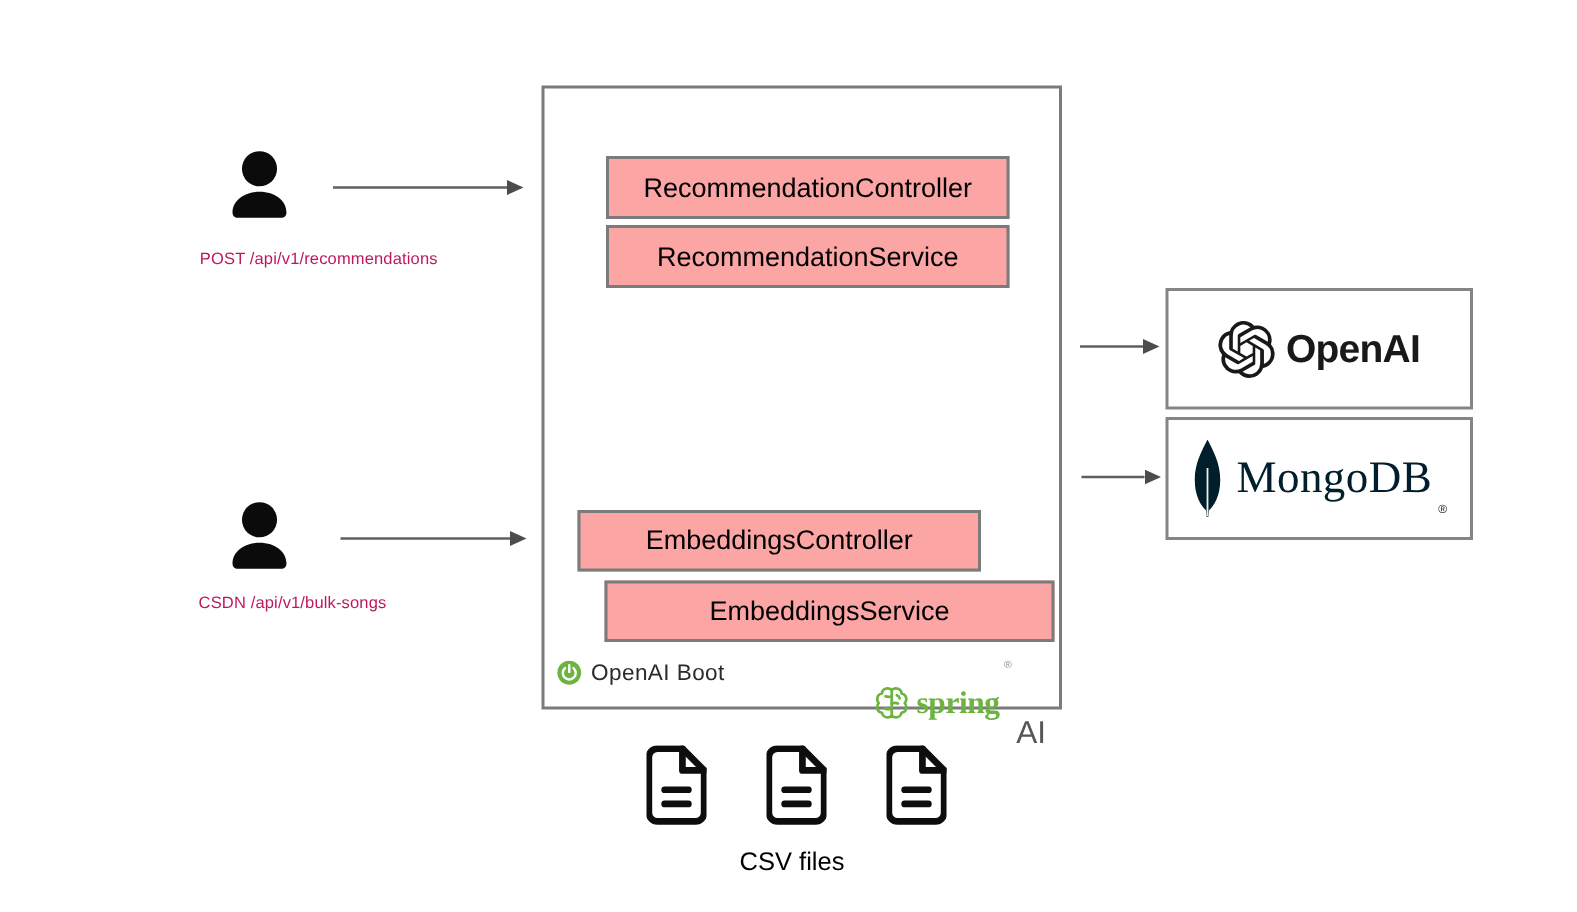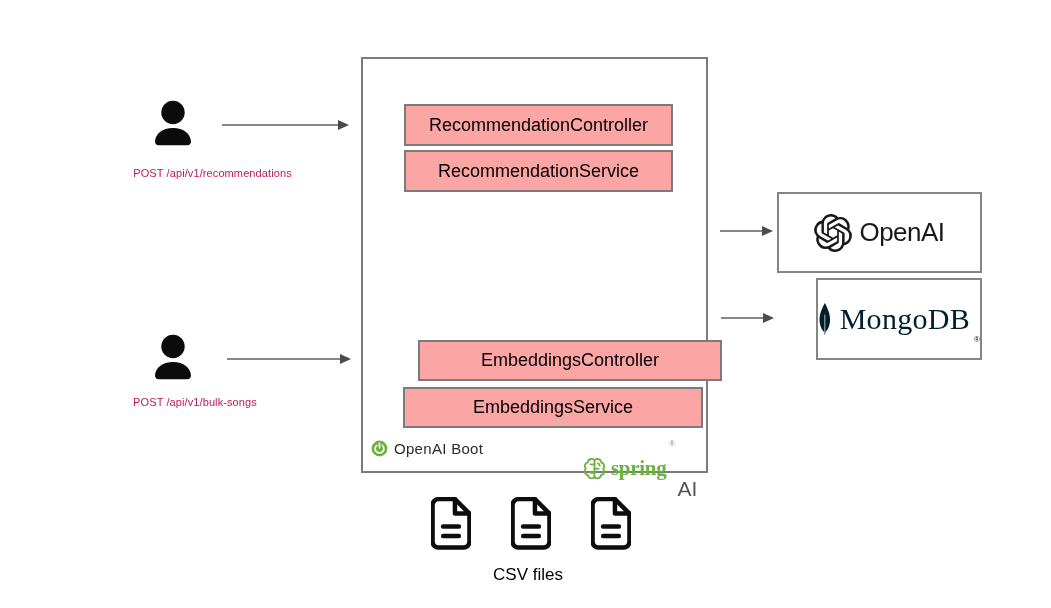--- a/index.html
+++ b/index.html
@@ -19,42 +19,42 @@
     position:absolute; left:361px; top:57px; width:347px; height:416px;
     border:2px solid #7b7b7b; background:#fff;
   }
   .component {
     position:absolute; border:2px solid #7b7b7b; background:#fca5a5;
     display:flex; align-items:center; justify-content:center;
     font-size:18px; color:#000; white-space:nowrap;
   }
   .comp-0 { left:404px; top:104px; width:269px; height:42px; }
   .comp-1 { left:404px; top:150px; width:269px; height:42px; }
-  .comp-2 { left:418px; top:340px; width:304px; height:41px; }
+  .comp-2 { left:385px; top:340px; width:269px; height:41px; }
   .comp-3 { left:403px; top:387px; width:300px; height:41px; }
 
   .spring-boot {
     position:absolute; left:371px; top:440px; display:flex; align-items:center; gap:6px;
   }
   .spring-boot-text { font-size:15px; color:#2b2b2b; font-weight:500; letter-spacing:.3px; }
 
   .spring-ai {
     position:absolute; left:581px; top:437px; display:flex; align-items:center; gap:3px;
   }
   .spring-word { font-size:21px; font-weight:700; color:#6DB33F; letter-spacing:-.3px; line-height:1;font-family:Liberation Serif, serif; }
   .spring-mark { font-size:7px; color:#8a8a8a; align-self:flex-start; margin-top:3px; }
   .spring-ai-suffix { font-size:21px; font-weight:500; color:#54565A; line-height:1;margin-top:41px; }
 
   .ext-box {
     position:absolute; border:2px solid #858585; background:#fff;
     display:flex; align-items:center; justify-content:center;
   }
   .openai-box { left:777px; top:192px; width:205px; height:81px; gap:7px; }
-  .openai-name { font-size:26px; font-weight:400; color:#191919; letter-spacing:-.5px; }
-  .mongo-box { left:816px; top:278px; width:166px; height:82px; gap:8px; }
+  .openai-name { font-size:26px; font-weight:700; color:#191919; letter-spacing:-.5px; }
+  .mongo-box { left:777px; top:278px; width:205px; height:82px; gap:8px; }
   .mongo-name {
     font-family:"Liberation Serif", serif; font-size:30px; color:#001E2B; letter-spacing:.3px;
   }
   .mongo-reg { font-size:8px; color:#001E2B; align-self:flex-end; margin:0 0 14px -4px; }
 
   .file-icon { position:absolute; }
   .csv-label {
     position:absolute; left:478px; top:565px; width:100px; text-align:center;
     font-size:17px; color:#000;
   }
@@ -84,21 +84,21 @@
   <svg class="person" style="left:147px; top:99px;" width="52" height="50" viewBox="0 0 24 23">
     <circle cx="12" cy="6.2" r="5.4" fill="#0b0b0b"></circle>
     <path d="M12 13.3c-4.9 0-8.3 2.8-8.3 6.4 0 .9.7 1.6 1.6 1.6h13.4c.9 0 1.6-.7 1.6-1.6 0-3.6-3.4-6.4-8.3-6.4z" fill="#0b0b0b"></path>
   </svg>
   <div class="actor-label" style="left:75px; top:167px; width:275px;">POST /api/v1/recommendations</div>
 
   <svg class="person" style="left:147px; top:333px;" width="52" height="50" viewBox="0 0 24 23">
     <circle cx="12" cy="6.2" r="5.4" fill="#0b0b0b"></circle>
     <path d="M12 13.3c-4.9 0-8.3 2.8-8.3 6.4 0 .9.7 1.6 1.6 1.6h13.4c.9 0 1.6-.7 1.6-1.6 0-3.6-3.4-6.4-8.3-6.4z" fill="#0b0b0b"></path>
   </svg>
-  <div class="actor-label" style="left:67px; top:396px; width:256px;">POST /api/v1/bulk-songs</div>
+  <div class="actor-label" style="left:67px; top:396px; width:256px;">CSDN /api/v1/bulk-songs</div>
 
   <div class="main-box"></div>
 
   <div class="component comp-0">
     <span>RecommendationController</span>
   </div>
   <div class="component comp-1">
     <span>RecommendationService</span>
   </div>
   <div class="component comp-2">

